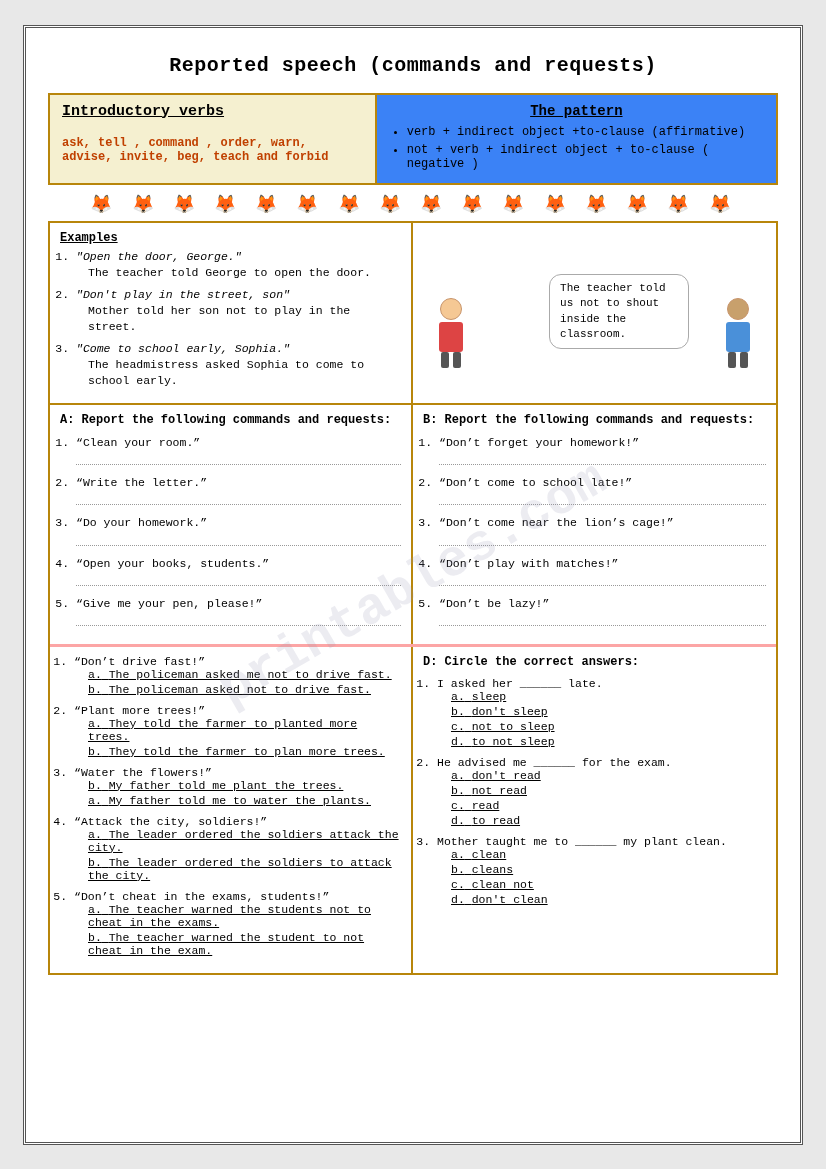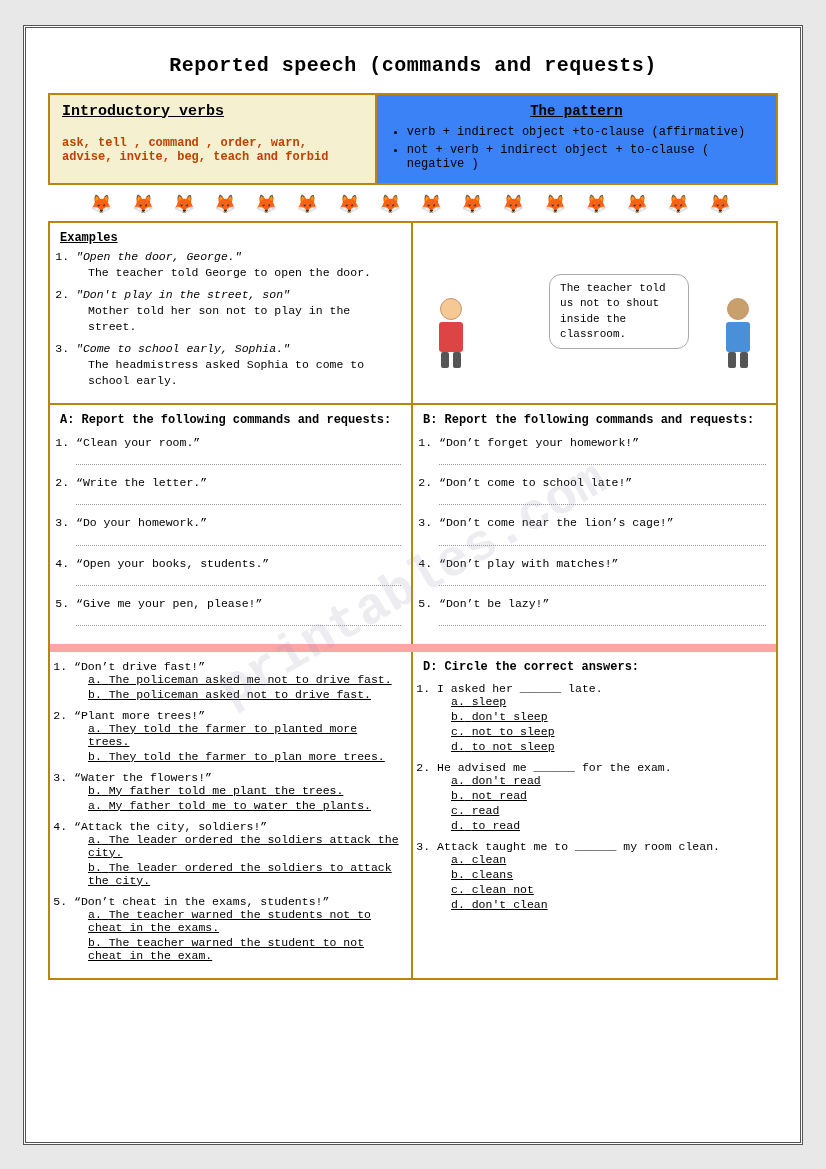--- a/index.html
+++ b/index.html
@@ -181,21 +181,21 @@
       gap: 4px;
     }
     .leg {
       width: 8px;
       height: 16px;
       background: #555;
       border-radius: 2px;
     }
     .middle-row {
       display: flex;
-      border-bottom: 8px solid #fca5a5;
+      border-bottom: 3px solid #fca5a5;
     }
     .exercise-cell {
       width: 50%;
       padding: 8px 10px;
       font-size: 11.5px;
     }
     .exercise-cell:first-child {
       border-right: 2px solid #b8860b;
     }
     .exercise-title {
@@ -445,21 +445,21 @@
           <li>
             <span>He advised me ______ for the exam.</span>
             <ul class="options">
               <li><span>a.</span> <span>don't read</span></li>
               <li><span>b.</span> <span>not read</span></li>
               <li><span>c.</span> <span>read</span></li>
               <li><span>d.</span> <span>to read</span></li>
             </ul>
           </li>
           <li>
-            <span>Attack taught me to ______ my room clean.</span>
+            <span>Mother taught me to ______ my plant clean.</span>
             <ul class="options">
               <li><span>a.</span> <span>clean</span></li>
               <li><span>b.</span> <span>cleans</span></li>
               <li><span>c.</span> <span>clean not</span></li>
               <li><span>d.</span> <span>don't clean</span></li>
             </ul>
           </li>
         </ol>
       </div>
     </div>

